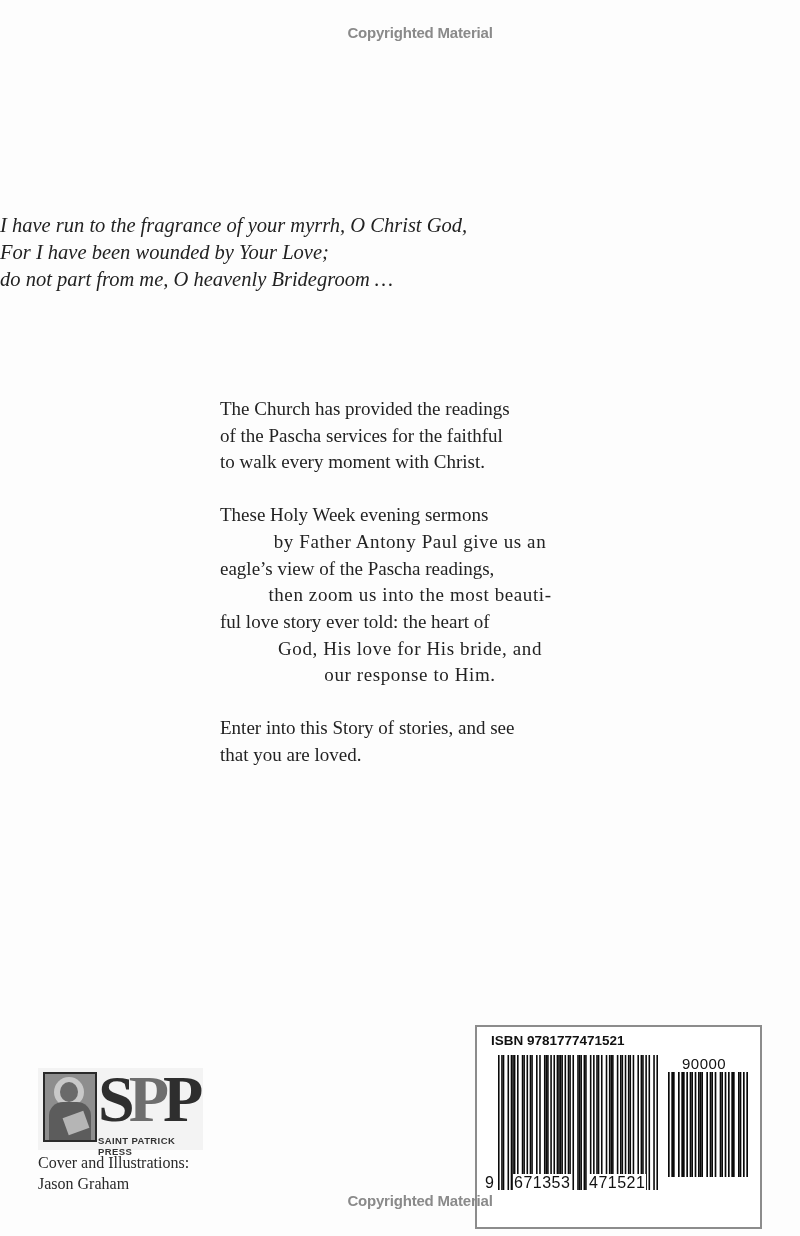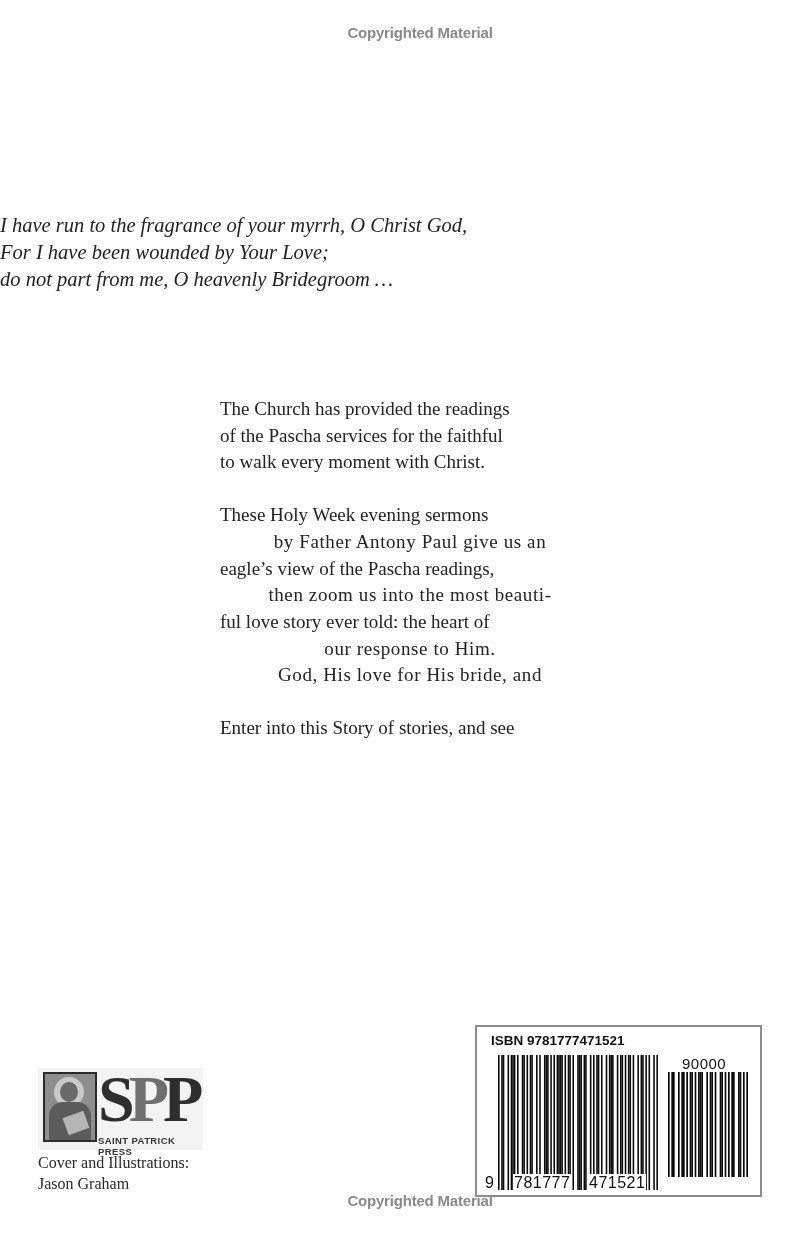--- a/index.html
+++ b/index.html
@@ -46,21 +46,21 @@
   }
   .spp .mid { color: #6e6e6e; }
   .press {
     position: absolute; left: 60px; top: 67px; font-family: "Liberation Sans", sans-serif;
     font-size: 9.5px; font-weight: bold; color: #333; letter-spacing: 0.4px;
   }
   .credits {
     position: absolute; left: 38px; top: 1152px; font-size: 16px; line-height: 21px; color: #2a2a2a;
   }
   .barcode-box {
-    position: absolute; left: 475px; top: 1025px; width: 287px; height: 172px;
+    position: absolute; left: 475px; top: 1025px; width: 287px; height: 204px;
     border: 2px solid #8c8c8c; background: #fff; box-sizing: border-box;
   }
   .isbn-label {
     position: absolute; left: 14px; top: 6px; font-family: "Liberation Sans", "DejaVu Sans", sans-serif;
     font-size: 13.5px; font-weight: bold; color: #111;
   }
   .addon-label {
     position: absolute; left: 205px; top: 28px; font-family: "Liberation Sans", "DejaVu Sans", sans-serif;
     font-size: 15px; color: #111; letter-spacing: 0.5px;
   }
@@ -91,25 +91,26 @@
     <span class="line">The Church has provided the readings</span>
     <span class="line">of the Pascha services for the faithful</span>
     <span class="line">to walk every moment with Christ.</span>
   </p>
   <p>
     <span class="line">These Holy Week evening sermons</span>
     <span class="line spaced">by Father Antony Paul give us an</span>
     <span class="line">eagle’s view of the Pascha readings,</span>
     <span class="line spaced">then zoom us into the most beauti-</span>
     <span class="line">ful love story ever told: the heart of</span>
+    <span class="line spaced">God, His love for His bride, and</span>
     <span class="line spaced">our response to Him.</span>
-    <span class="line spaced">God, His love for His bride, and</span>
   </p>
   <p>
     <span class="line">Enter into this Story of stories, and see</span>
+    <span class="line">that you are loved.</span>
   </p>
 </div>
 
 <div class="logo">
   <div class="icon-box">
     <div class="halo"></div>
     <div class="robe"></div>
     <div class="face"></div>
     <div class="scroll"></div>
   </div>
@@ -206,17 +207,17 @@
       <rect x="56.67" y="0" width="1.67" height="105" fill="#0a0a0a"></rect>
       <rect x="60.00" y="0" width="1.67" height="105" fill="#0a0a0a"></rect>
       <rect x="63.33" y="0" width="1.67" height="105" fill="#0a0a0a"></rect>
       <rect x="65.00" y="0" width="1.67" height="105" fill="#0a0a0a"></rect>
       <rect x="70.00" y="0" width="1.67" height="105" fill="#0a0a0a"></rect>
       <rect x="71.67" y="0" width="1.67" height="105" fill="#0a0a0a"></rect>
       <rect x="75.00" y="0" width="1.67" height="105" fill="#0a0a0a"></rect>
       <rect x="78.33" y="0" width="1.67" height="105" fill="#0a0a0a"></rect>
     </svg>
   <div class="digit d-first">9</div>
-  <div class="digit d-left">781777</div>
+  <div class="digit d-left">671353</div>
   <div class="digit d-right">471521</div>
 </div>
 
 <div class="watermark wm-bottom">Copyrighted Material</div>
 
 </body></html>

